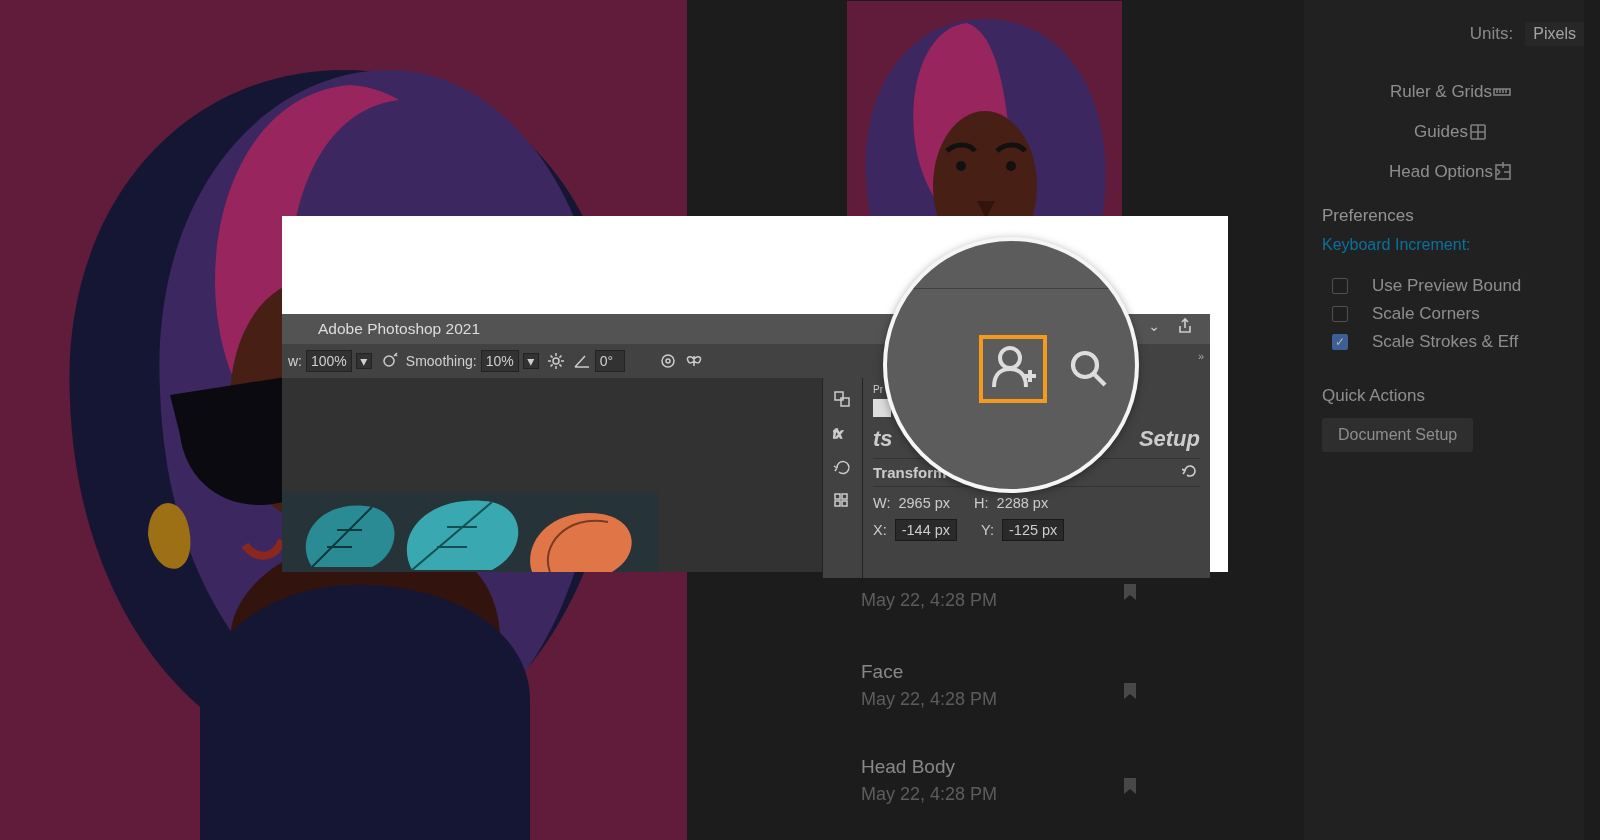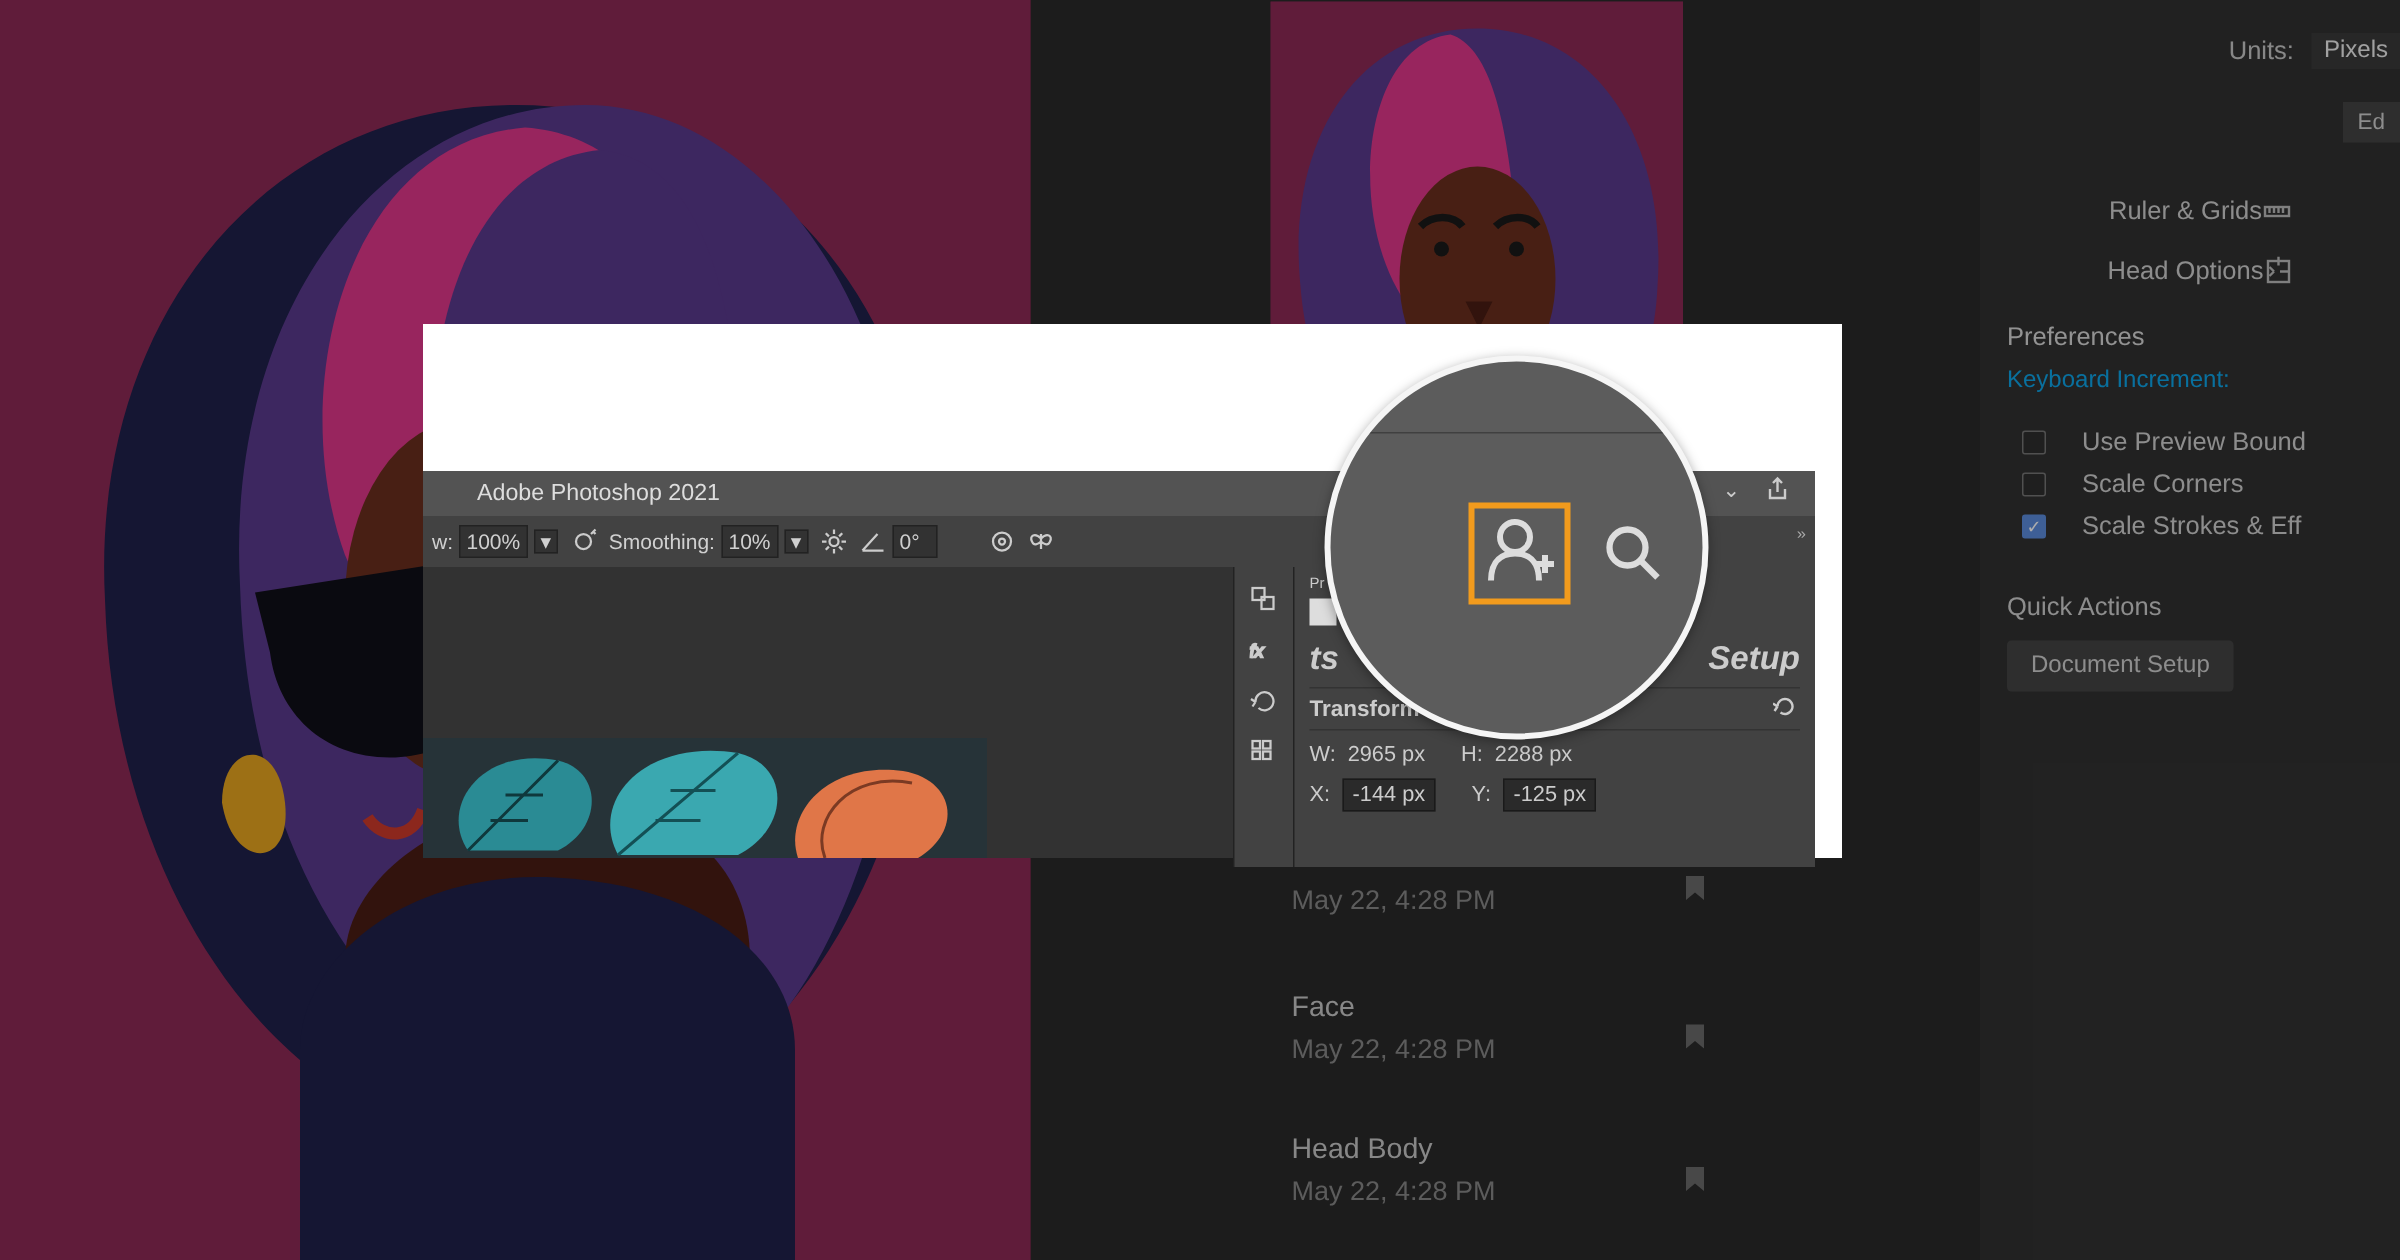--- a/index.html
+++ b/index.html
@@ -33,21 +33,21 @@
     width: 275px;
     height: 340px;
     background: #8e2a56;
     overflow: hidden;
   }
   .preview-thumb svg { width: 100%; height: 100%; }
 
   
   .right-panel {
     position: absolute;
-    right: 0;
+    right: 16px;
     top: 0;
     width: 280px;
     height: 840px;
     background: #323232;
     padding: 16px 0 0 0;
     font-size: 16px;
     color: #d0d0d0;
   }
   .prop-row {
     display: flex;
@@ -402,30 +402,33 @@
         <path d="M1 1 H13 V17 L7 12 L1 17 Z" fill="#6a6a6a"></path>
       </svg>
   </div>
 </div>
 
 <div class="right-panel">
   <div class="prop-row">
     <span class="prop-label">Units:</span>
     <span class="prop-value">Pixels</span>
   </div>
-  <div class="prop-row" style="margin-top:10px">
-    <span class="edit-btn">Ed</span>
-  </div>
   <div class="panel-sep"></div>
 
   <div class="section-row">
     <span>Ruler &amp; Grids</span>
     <svg class="section-icon" viewBox="0 0 20 20">
         <rect x="2" y="7" width="16" height="6"></rect>
         <path d="M5 7 V11 M8 7 V11 M11 7 V11 M14 7 V11"></path>
+      </svg>
+  </div>
+  <div class="section-row">
+    <span>Guides</span>
+    <svg class="section-icon" viewBox="0 0 20 20">
+        <path d="M3 3 H17 M3 10 H17 M3 17 H17 M3 3 V17 M10 3 V17 M17 3 V17"></path>
       </svg>
   </div>
   <div class="section-row">
     <span>Head Options</span>
     <svg class="section-icon" viewBox="0 0 20 20">
         <rect x="3" y="3" width="14" height="14"></rect>
         <path d="M10 0 V6 M17 10 H11" stroke="#bbb"></path>
         <path d="M7 10 L4 7 M7 10 L4 13"></path>
       </svg>
   </div>

